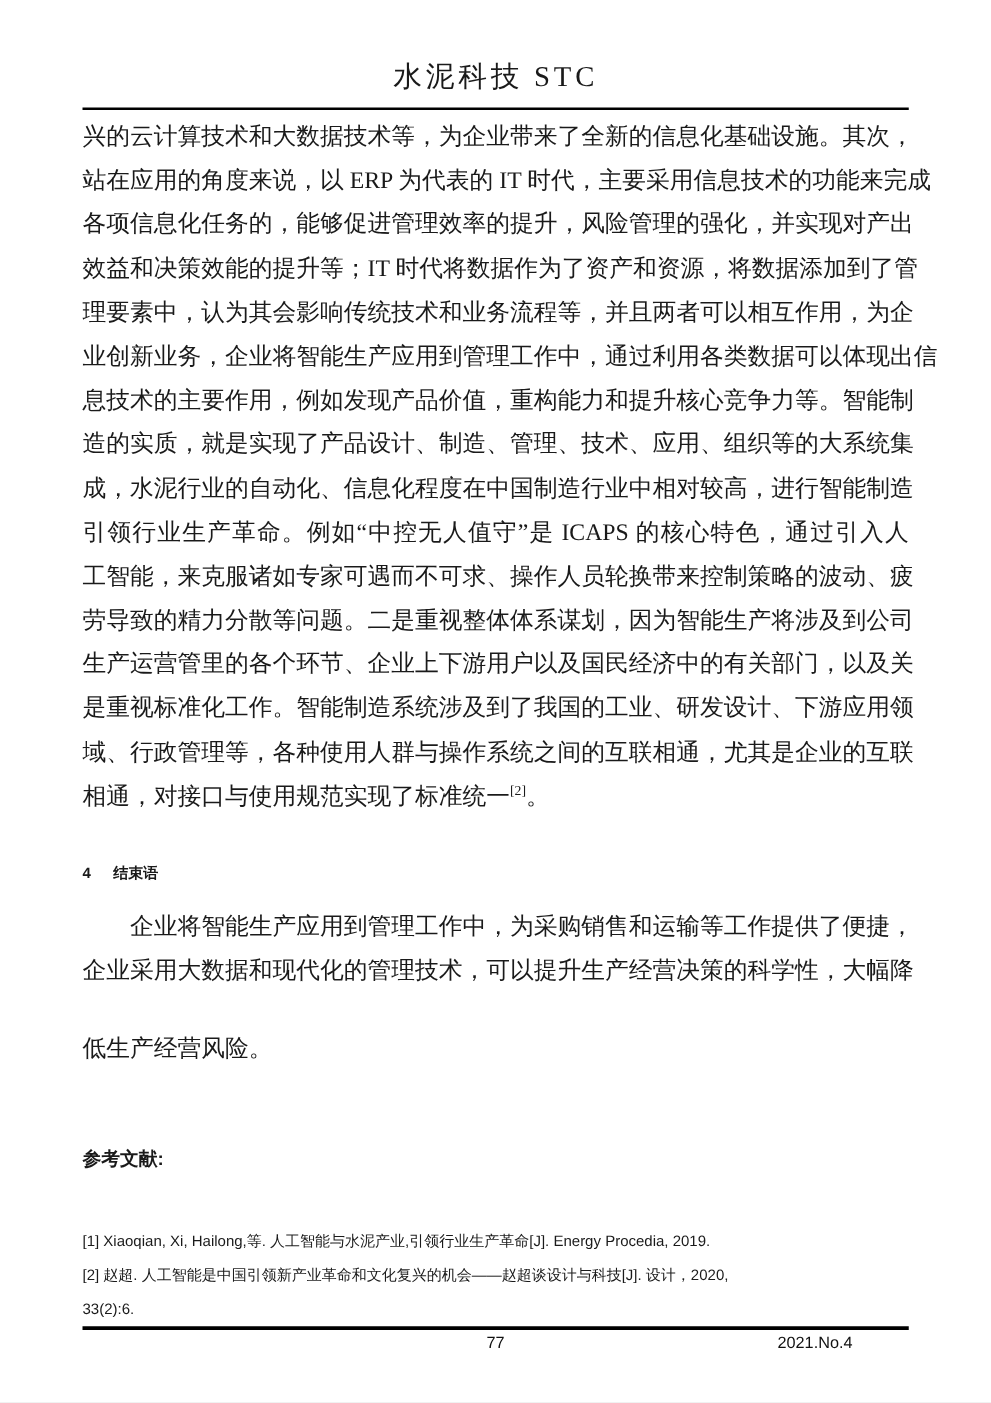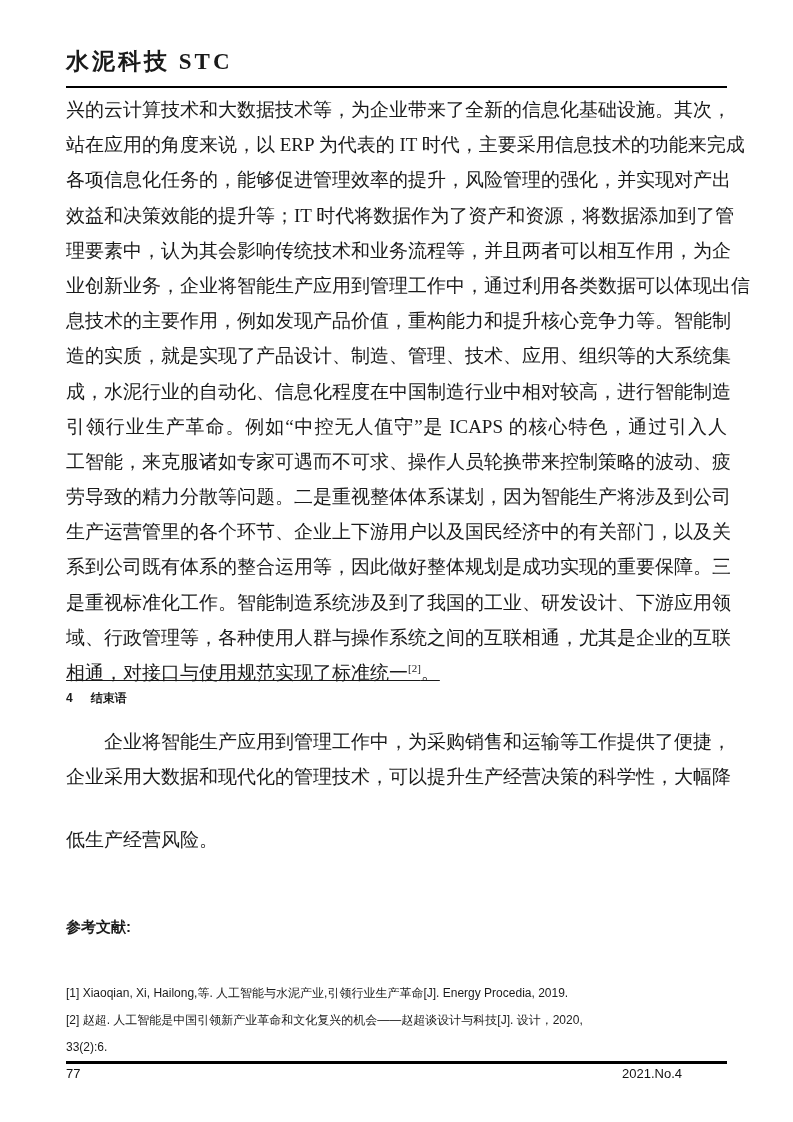--- a/index.html
+++ b/index.html
@@ -11,40 +11,40 @@
     background: #ffffff;
     color: #1a1a1a;
     font-family: "Liberation Serif", "DejaVu Serif", serif;
     overflow: hidden;
   }
   .abs { position: absolute; left: 66px; width: 661px; }
 
   
   .journal-title {
     top: 46px;
-    text-align: left;
+    text-align: center;
     font-size: 23px;
-    font-weight: bold;
+    font-weight: normal;
     letter-spacing: 3px;
     font-family: "Liberation Serif", "DejaVu Serif", serif;
   }
   .header-rule { top: 86px; height: 2px; background: #000; }
 
   
   .body-text { top: 92px; font-size: 19px; }
   .jline {
     display: block;
     height: 35.2px;
     line-height: 35.2px;
     text-align: justify;
     text-align-last: justify;
     white-space: nowrap;
     overflow: visible;
   }
-  .lastline { text-align-last: left; text-decoration: underline; }
+  .lastline { text-align-last: left; }
   sup.ref-sup { font-size: 11px; vertical-align: super; line-height: 0; }
 
   
   .section-heading {
     top: 690px;
     font-family: "Liberation Sans", "DejaVu Sans", sans-serif;
     font-weight: bold;
     font-size: 12px;
   }
   .section-heading .num { margin-right: 18px; }
@@ -70,21 +70,21 @@
 
   
   .footer-rule { top: 1061px; height: 2.5px; background: #000; }
   .footer-row {
     top: 1066px;
     height: 20px;
     font-family: "Liberation Sans", "DejaVu Sans", sans-serif;
     font-size: 13px;
     color: #111;
   }
-  .page-number { position: absolute; left: 0; right: 0; }
+  .page-number { position: absolute; left: 0; right: 0; text-align: center; }
   .issue-label { position: absolute; right: 45px; top: 0; }
 </style>
 </head>
 <body>
 
 <div id="page">
 
   <div class="abs journal-title">水泥科技 STC</div>
 
   <div class="abs header-rule"></div>
@@ -96,21 +96,20 @@
       <div class="jline">效益和决策效能的提升等；IT 时代将数据作为了资产和资源，将数据添加到了管</div>
       <div class="jline">理要素中，认为其会影响传统技术和业务流程等，并且两者可以相互作用，为企</div>
       <div class="jline">业创新业务，企业将智能生产应用到管理工作中，通过利用各类数据可以体现出信</div>
       <div class="jline">息技术的主要作用，例如发现产品价值，重构能力和提升核心竞争力等。智能制</div>
       <div class="jline">造的实质，就是实现了产品设计、制造、管理、技术、应用、组织等的大系统集</div>
       <div class="jline">成，水泥行业的自动化、信息化程度在中国制造行业中相对较高，进行智能制造</div>
       <div class="jline">引领行业生产革命。例如“中控无人值守”是 ICAPS 的核心特色，通过引入人</div>
       <div class="jline">工智能，来克服诸如专家可遇而不可求、操作人员轮换带来控制策略的波动、疲</div>
       <div class="jline">劳导致的精力分散等问题。二是重视整体体系谋划，因为智能生产将涉及到公司</div>
       <div class="jline">生产运营管里的各个环节、企业上下游用户以及国民经济中的有关部门，以及关</div>
-      <div class="jline">系到公司既有体系的整合运用等，因此做好整体规划是成功实现的重要保障。三</div>
       <div class="jline">是重视标准化工作。智能制造系统涉及到了我国的工业、研发设计、下游应用领</div>
       <div class="jline">域、行政管理等，各种使用人群与操作系统之间的互联相通，尤其是企业的互联</div>
     <div class="jline lastline">
       <span>相通，对接口与使用规范实现了标准统一</span><sup class="ref-sup">[2]</sup><span>。</span>
     </div>
   </div>
 
   <div class="abs section-heading">
     <span class="num">4</span><span>结束语</span>
   </div>

